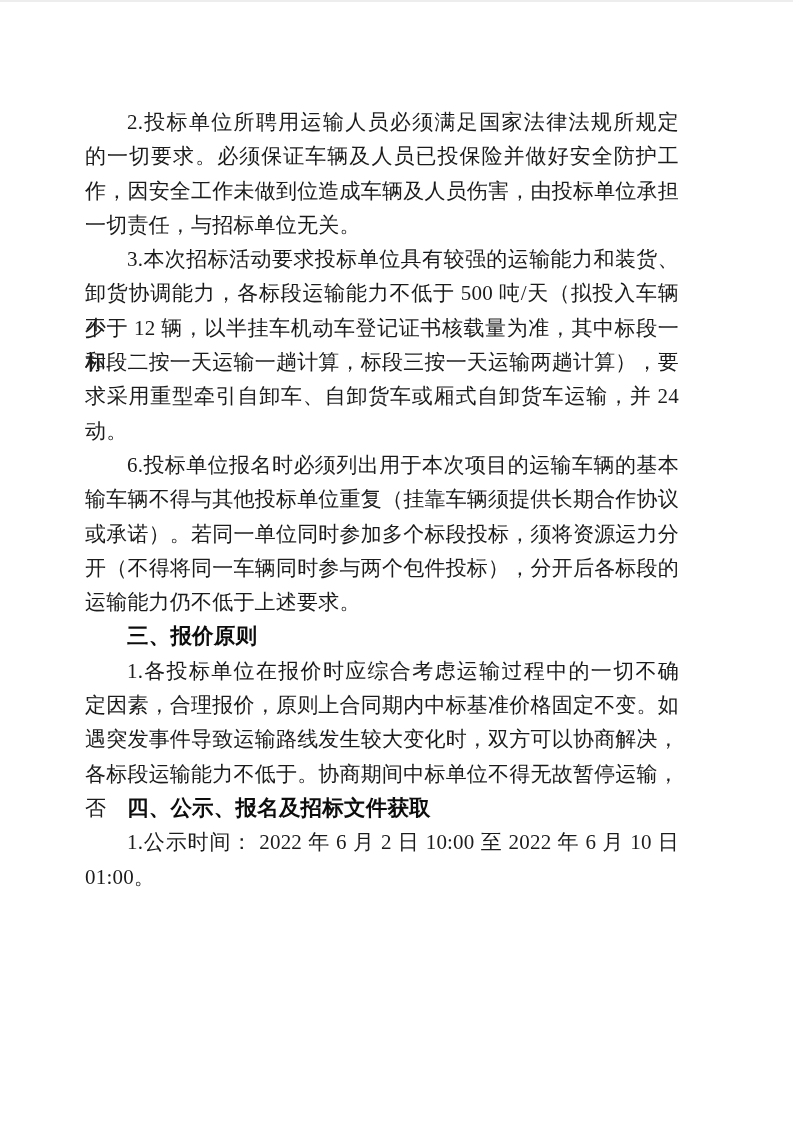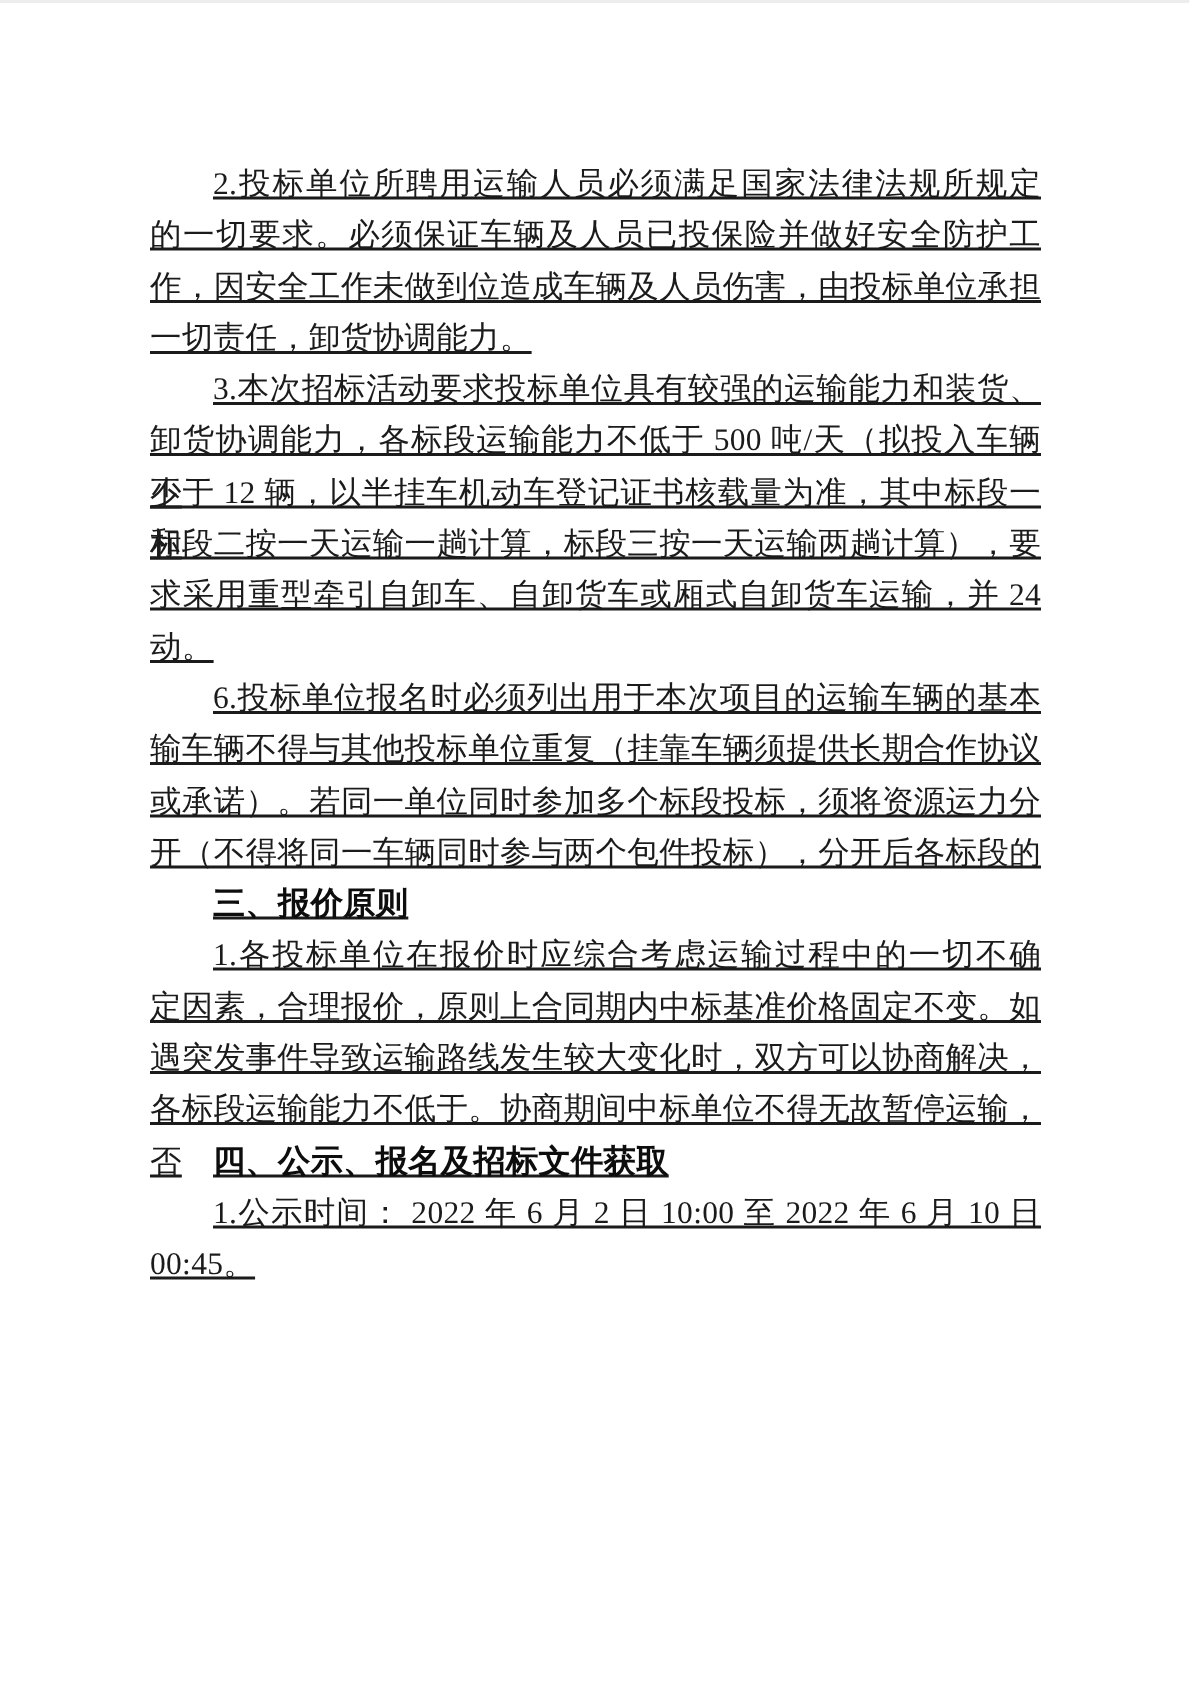--- a/index.html
+++ b/index.html
@@ -8,26 +8,25 @@
     position: relative;
     width: 793px;
     height: 1122px;
     background: #ffffff;
     overflow: hidden;
     font-family: "Liberation Serif", "DejaVu Serif", serif;
     border-top: 2px solid #ededed;
   }
   .doc-body {
     position: absolute;
-    left: 100px;
+    left: 85px;
     top: 103px;
     width: 594px;
     color: #1b1b1b;
     font-size: 21px;
-    text-decoration: underline;
   }
   .line {
     height: 34.3px;
     line-height: 34.3px;
     text-align: justify;
     text-align-last: justify;
     text-justify: inter-character;
     letter-spacing: 0.2px;
   }
   .line.first { text-indent: 42px; }
@@ -44,46 +43,47 @@
 </style>
 </head>
 <body>
 
 <div class="page">
   <div class="doc-body" id="doc-body">
       <div class="block paragraph">
         <div class="line first">2.投标单位所聘用运输人员必须满足国家法律法规所规定</div>
         <div class="line">的一切要求。必须保证车辆及人员已投保险并做好安全防护工</div>
         <div class="line">作，因安全工作未做到位造成车辆及人员伤害，由投标单位承担</div>
-        <div class="line last">一切责任，卸货协调能力。</div>
+        <div class="line last">一切责任，与招标单位无关。</div>
       </div>
       <div class="block paragraph">
         <div class="line first">3.本次招标活动要求投标单位具有较强的运输能力和装货、</div>
         <div class="line">卸货协调能力，各标段运输能力不低于 500 吨/天（拟投入车辆不</div>
         <div class="line">少于 12 辆，以半挂车机动车登记证书核载量为准，其中标段一和</div>
         <div class="line">标段二按一天运输一趟计算，标段三按一天运输两趟计算），要</div>
         <div class="line">求采用重型牵引自卸车、自卸货车或厢式自卸货车运输，并 24</div>
         <div class="line last">动。</div>
       </div>
       <div class="block paragraph">
         <div class="line first">6.投标单位报名时必须列出用于本次项目的运输车辆的基本</div>
         <div class="line">输车辆不得与其他投标单位重复（挂靠车辆须提供长期合作协议</div>
         <div class="line">或承诺）。若同一单位同时参加多个标段投标，须将资源运力分</div>
         <div class="line">开（不得将同一车辆同时参与两个包件投标），分开后各标段的</div>
+        <div class="line last">运输能力仍不低于上述要求。</div>
       </div>
       <div class="block heading">
         <div class="line first last">三、报价原则</div>
       </div>
       <div class="block paragraph">
         <div class="line first">1.各投标单位在报价时应综合考虑运输过程中的一切不确</div>
         <div class="line">定因素，合理报价，原则上合同期内中标基准价格固定不变。如</div>
         <div class="line">遇突发事件导致运输路线发生较大变化时，双方可以协商解决，</div>
         <div class="line">各标段运输能力不低于。协商期间中标单位不得无故暂停运输，否</div>
       </div>
       <div class="block heading">
         <div class="line first last">四、公示、报名及招标文件获取</div>
       </div>
       <div class="block paragraph">
         <div class="line first">1.公示时间：  2022 年 6 月 2 日 10:00 至 2022 年 6 月 10 日</div>
-        <div class="line last">00:45。</div>
+        <div class="line last">01:00。</div>
       </div>
     </div>
 </div>
 
 </body></html>

